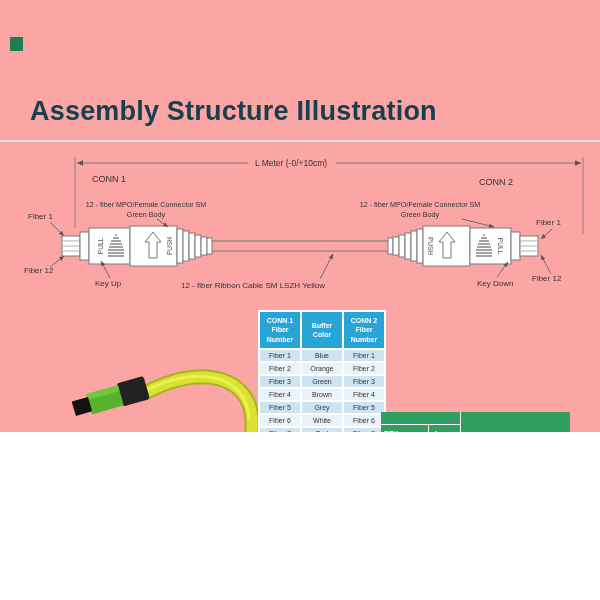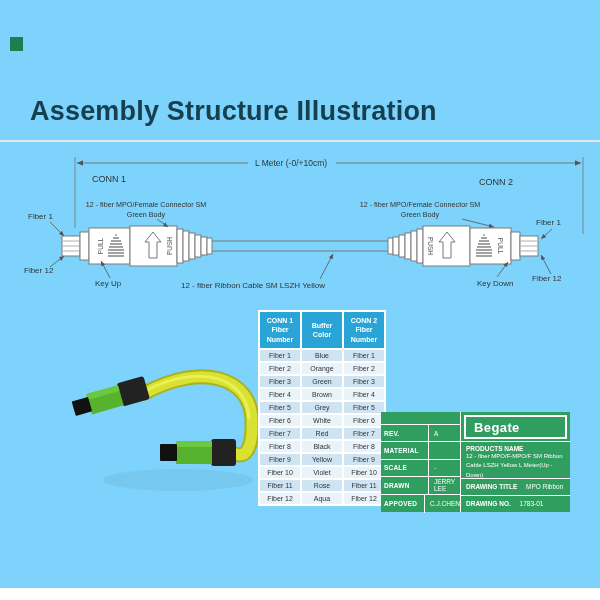--- a/index.html
+++ b/index.html
@@ -2,21 +2,21 @@
 <html style="--teal: #16404f; --green: #2f9e5f; --hdr-blue: #29a4d6; --cable-yellow: #d9e131; --conn-green: #57b32e;"><head>
 <meta charset="utf-8">
 <style>
   :root{
     --teal:#16404f; --green:#2f9e5f; --hdr-blue:#29a4d6;
     --row-a:#cfe4f2; --row-b:#e9f3fa; --ink:#333; --line:#7a7a7a;
     --cable-yellow:#d9e131; --conn-green:#57b32e;
   }
   *{box-sizing:border-box; margin:0; padding:0;}
   body{font-family:"Liberation Sans", sans-serif; background:#fff;}
-  .page{position:relative; width:600px; height:588px; background:#7dd3fc; overflow:hidden;}
+  .page{position:relative; width:600px; height:432px; background:#fca5a5; overflow:hidden;}
   .corner-square{position:absolute; left:10px; top:37px; width:13px; height:14px; background:#1f7d52;}
   .page-title{position:absolute; left:30px; top:96px; font-size:27px; font-weight:bold; color:var(--teal); letter-spacing:.2px;}
   .title-rule{position:absolute; left:0; top:140px; width:600px; height:2px; background:#e8e8e8;}
   .diagram-svg{position:absolute; left:0; top:148px;}
   .photo-svg{position:absolute; left:28px; top:352px;}
 
   
   .fiber-table{position:absolute; left:258px; top:310px; border-collapse:separate; border-spacing:2px; background:#fff;}
   .fiber-table th{width:40px; height:36px; background:var(--hdr-blue); color:#fff; font-size:7px; font-weight:bold; text-align:center; vertical-align:middle; line-height:1.35; padding:0 2px;}
   .fiber-table td{height:11px; font-size:7px; color:var(--ink); text-align:center; vertical-align:middle; padding:0 2px;}
@@ -267,21 +267,20 @@
       <div class="tb-row">
         <div class="lab">DRAWN</div>
         <div class="val">JERRY LEE</div>
       </div>
       <div class="tb-row">
         <div class="lab">APPOVED</div>
         <div class="val">C.J.CHEN</div>
       </div>
     </div>
     <div class="tb-right">
-      <div class="brand-box">Begate</div>
       <div class="tb-products">
         <div class="lab">PRODUCTS NAME</div>
         <div class="line">12 - fiber MPO/F-MPO/F SM Ribbon</div>
         <div class="line">Cable LSZH Yellow L Meter(Up - Down)</div>
       </div>
       <div class="tb-drawtitle">
         <span class="tb-inline-lab">DRAWING TITLE</span>
         <span class="tb-inline-val">MPO Ribbon</span>
       </div>
       <div class="tb-drawno">

